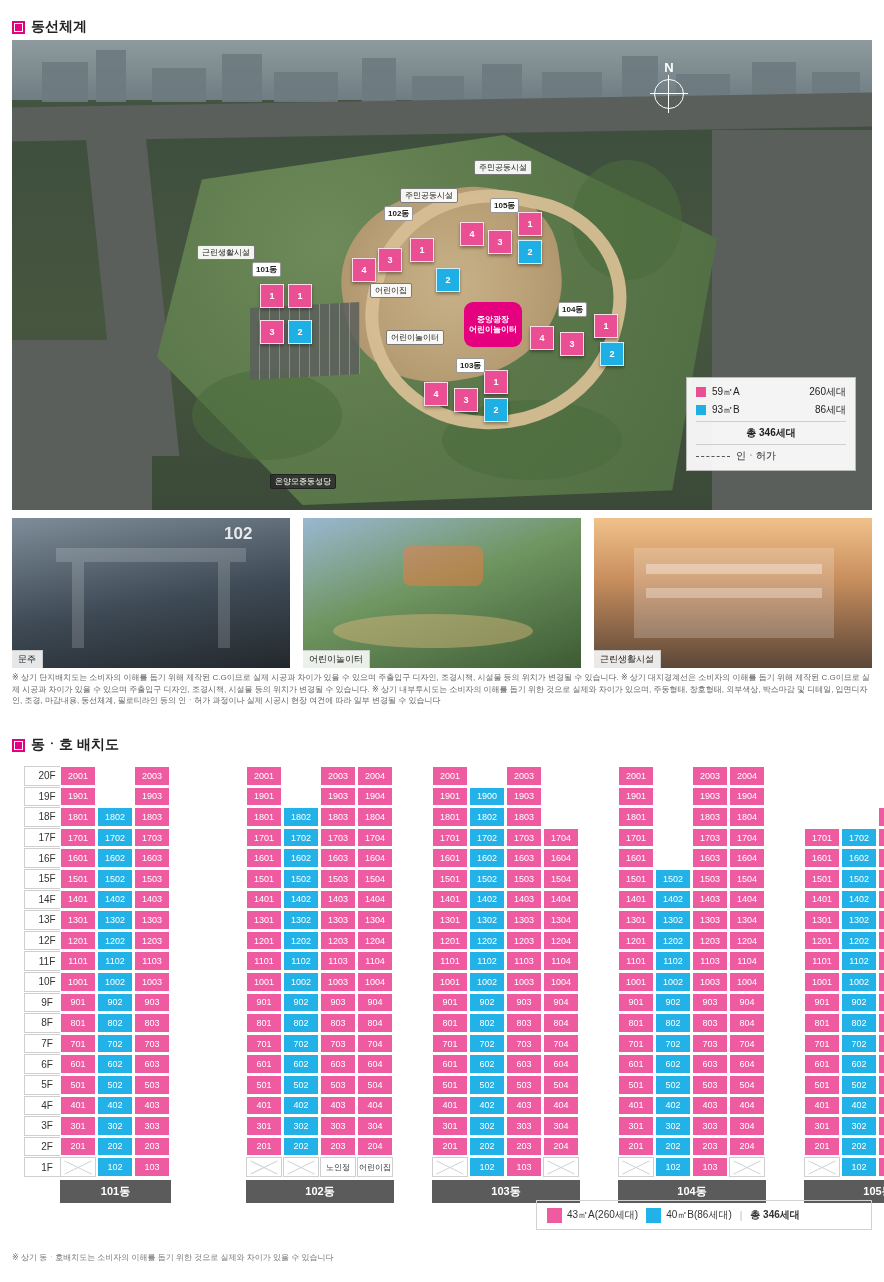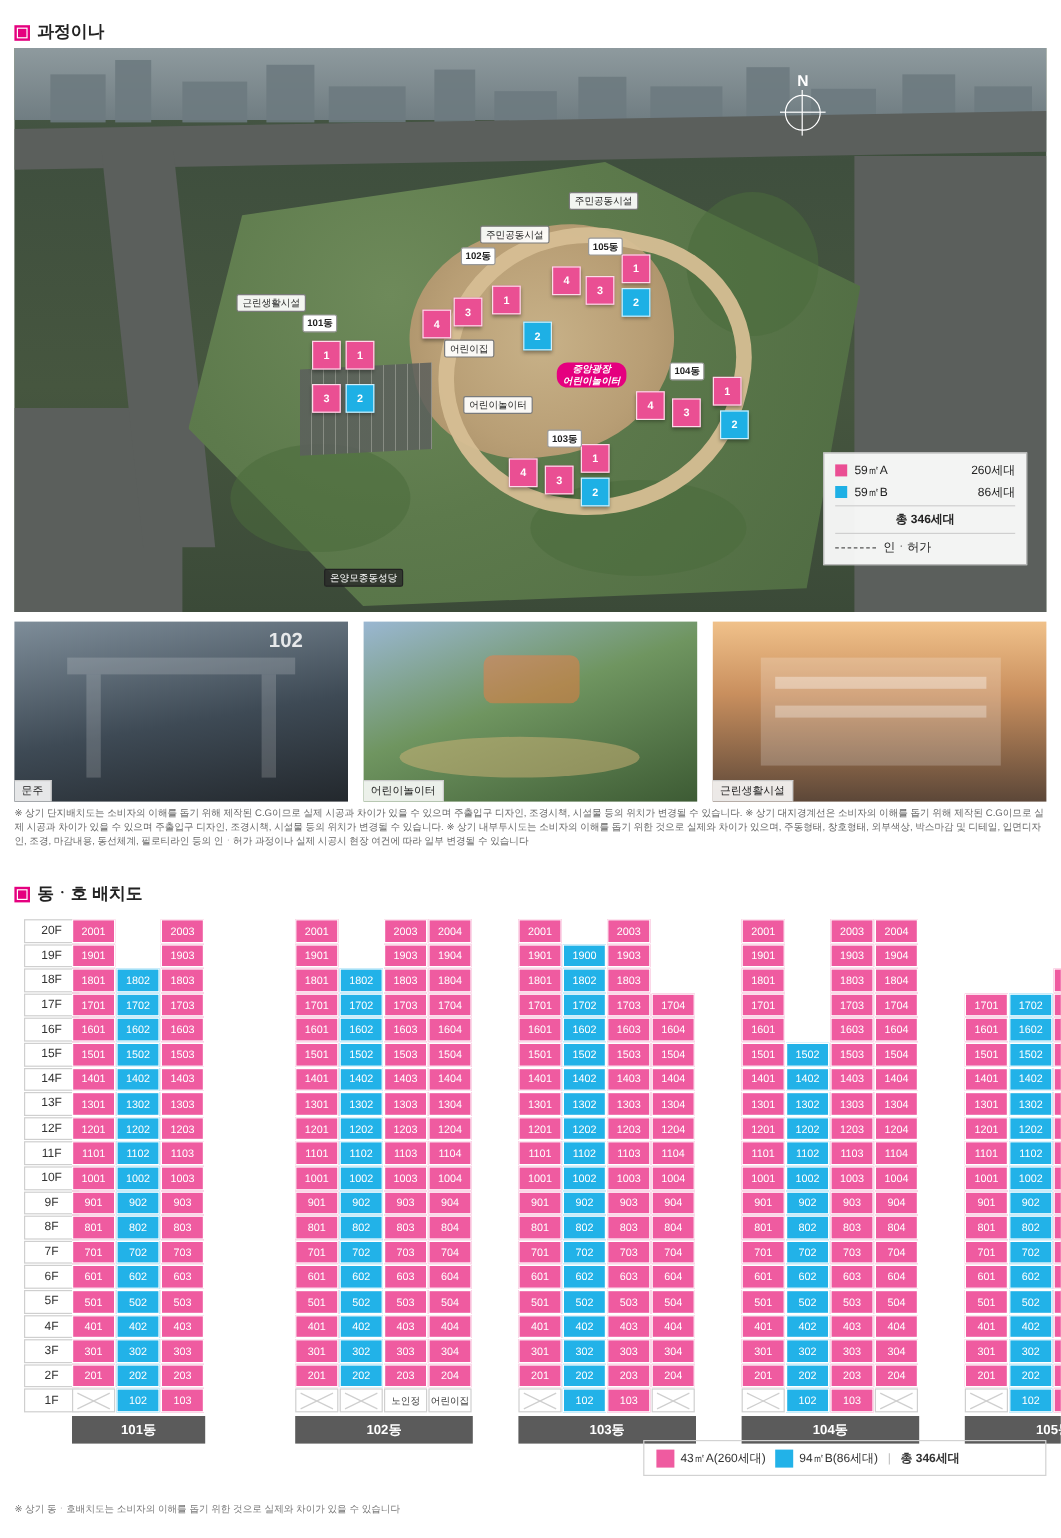--- a/index.html
+++ b/index.html
@@ -81,21 +81,21 @@
     position:absolute;background:#fff;border:1px solid #999;color:#222;
     font-size:8px;padding:1px 3px;border-radius:2px;font-weight:bold;
   }
   .fac-tag{
     position:absolute;background:rgba(255,255,255,.92);border:1px solid #7a7a7a;
     color:#222;font-size:8px;padding:1px 4px;border-radius:2px;white-space:nowrap;
   }
   .fac-tag.dark{background:rgba(40,40,40,.8);color:#fff;border-color:#222;font-family:Liberation Mono, monospace;}
   .play-tag{
     position:absolute;background:#e5007f;color:#fff;font-size:8px;font-weight:bold;
-    padding:1px 5px;border-radius:9px;white-space:nowrap;text-align:center;line-height:1.2;font-style:italic;
+    padding:13px 5px;border-radius:9px;white-space:nowrap;text-align:center;line-height:1.2;
   }
   .compass{
     position:absolute;right:182px;top:20px;width:42px;height:56px;color:#fff;text-align:center;
   }
   .compass .n{font-size:13px;font-weight:bold;}
   .compass .ring{
     width:28px;height:28px;border:1px solid #fff;border-radius:50%;margin:4px auto 0;position:relative;
   }
   .compass .ring:before,.compass .ring:after{
     content:"";position:absolute;background:#fff;
@@ -130,21 +130,21 @@
   .p1{left:0;width:278px;background:linear-gradient(170deg,#7e8d99 0%,#3e4a55 55%,#23282d 100%);}
   .p2{left:291px;width:278px;background:linear-gradient(160deg,#9ab7d2 0%,#6f9560 45%,#3d5b34 100%);}
   .p3{left:582px;width:278px;background:linear-gradient(180deg,#f0c18a 0%,#c98f5e 40%,#5c4738 100%);}
   .pshape{position:absolute;background:rgba(255,255,255,.17);}
 
   .notes{
     position:absolute;left:12px;top:672px;width:860px;
     font-size:8px;line-height:1.45;color:#666;
   }
   .floorcol{
-    position:absolute;left:20px;top:766px;width:46px;
+    position:absolute;left:0;top:766px;width:46px;padding-left:24px;
   }
   .frow{
     height:19.6px;display:flex;align-items:center;justify-content:center;
     font-size:10px;color:#333;border:1px solid #cfcfcf;background:#fff;margin-bottom:1px;
     box-sizing:border-box;
   }
   .blocks{position:absolute;left:60px;top:766px;width:812px;height:420px;}
   .block{position:absolute;top:0;}
   .cellrow{display:flex;margin-bottom:1px;height:19.6px;}
   .cell{
@@ -184,21 +184,21 @@
     position:absolute;left:12px;top:1252px;font-size:8px;color:#777;text-align:right;
   }
 </style>
 </head>
 <body>
 
 <div class="wrap">
 
   <div class="sec-title" style="position:absolute;left:0;top:18px;">
     <span class="bullet"></span>
-    <span>과정이나</span>
+    <span>동선체계</span>
   </div>
 
   <div class="siteplan">
     <div class="sp-sky"></div>
     <div class="sp-bldgs">
       <div style="left:30px;width:46px;height:40px;"></div>
       <div style="left:84px;width:30px;height:52px;"></div>
       <div style="left:140px;width:54px;height:34px;"></div>
       <div style="left:210px;width:40px;height:48px;"></div>
       <div style="left:262px;width:64px;height:30px;"></div>
@@ -270,21 +270,21 @@
     </div>
 
     <div class="legend">
       <div class="row">
         <span class="sw a"></span>
         <span>59㎡A</span>
         <span style="margin-left:auto;">260세대</span>
       </div>
       <div class="row">
         <span class="sw b"></span>
-        <span>59㎡B</span>
+        <span>93㎡B</span>
         <span style="margin-left:auto;">86세대</span>
       </div>
       <div class="total">총 346세대</div>
       <div class="border-row">
         <span class="dash"></span>
         <span>인ㆍ허가</span>
       </div>
     </div>
   </div>
 
@@ -916,20 +916,20 @@
       </div>
     </div>
 
   <div class="legend2">
     <span class="it">
       <span class="sw a"></span>
       <span>43㎡A(260세대)</span>
     </span>
     <span class="it">
       <span class="sw b"></span>
-      <span>94㎡B(86세대)</span>
+      <span>40㎡B(86세대)</span>
     </span>
     <span class="sep">|</span>
     <span class="tot">총 346세대</span>
   </div>
 
   <div class="footnote">※ 상기 동ㆍ호배치도는 소비자의 이해를 돕기 위한 것으로 실제와 차이가 있을 수 있습니다</div>
 </div>
 
 </body></html>

